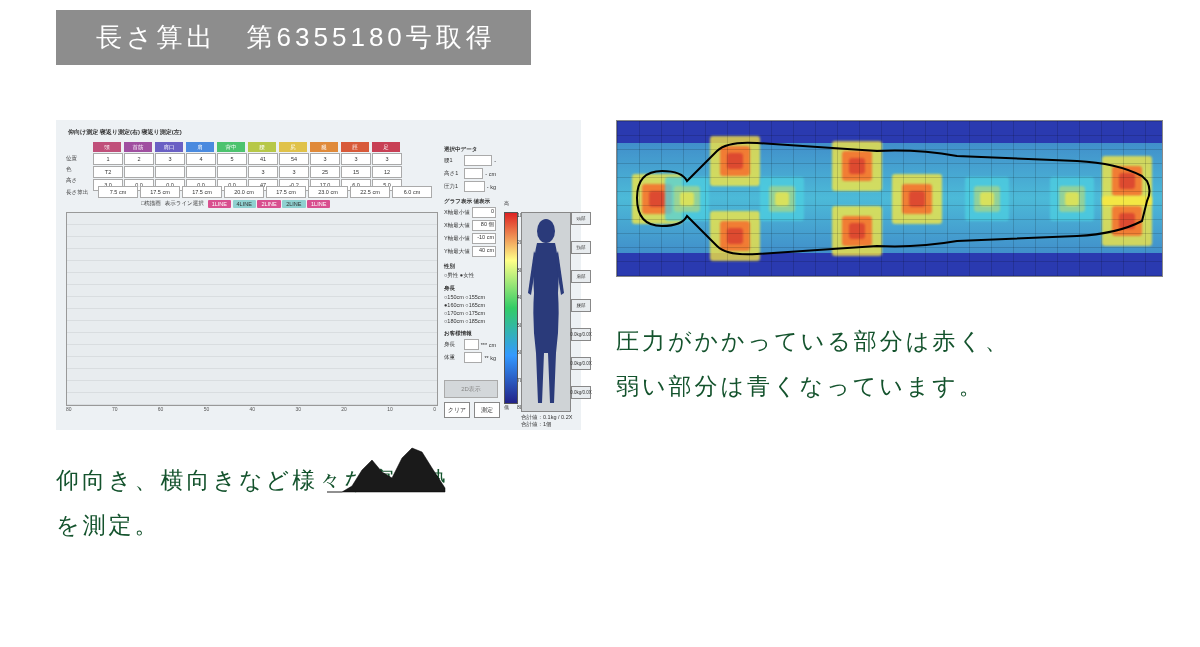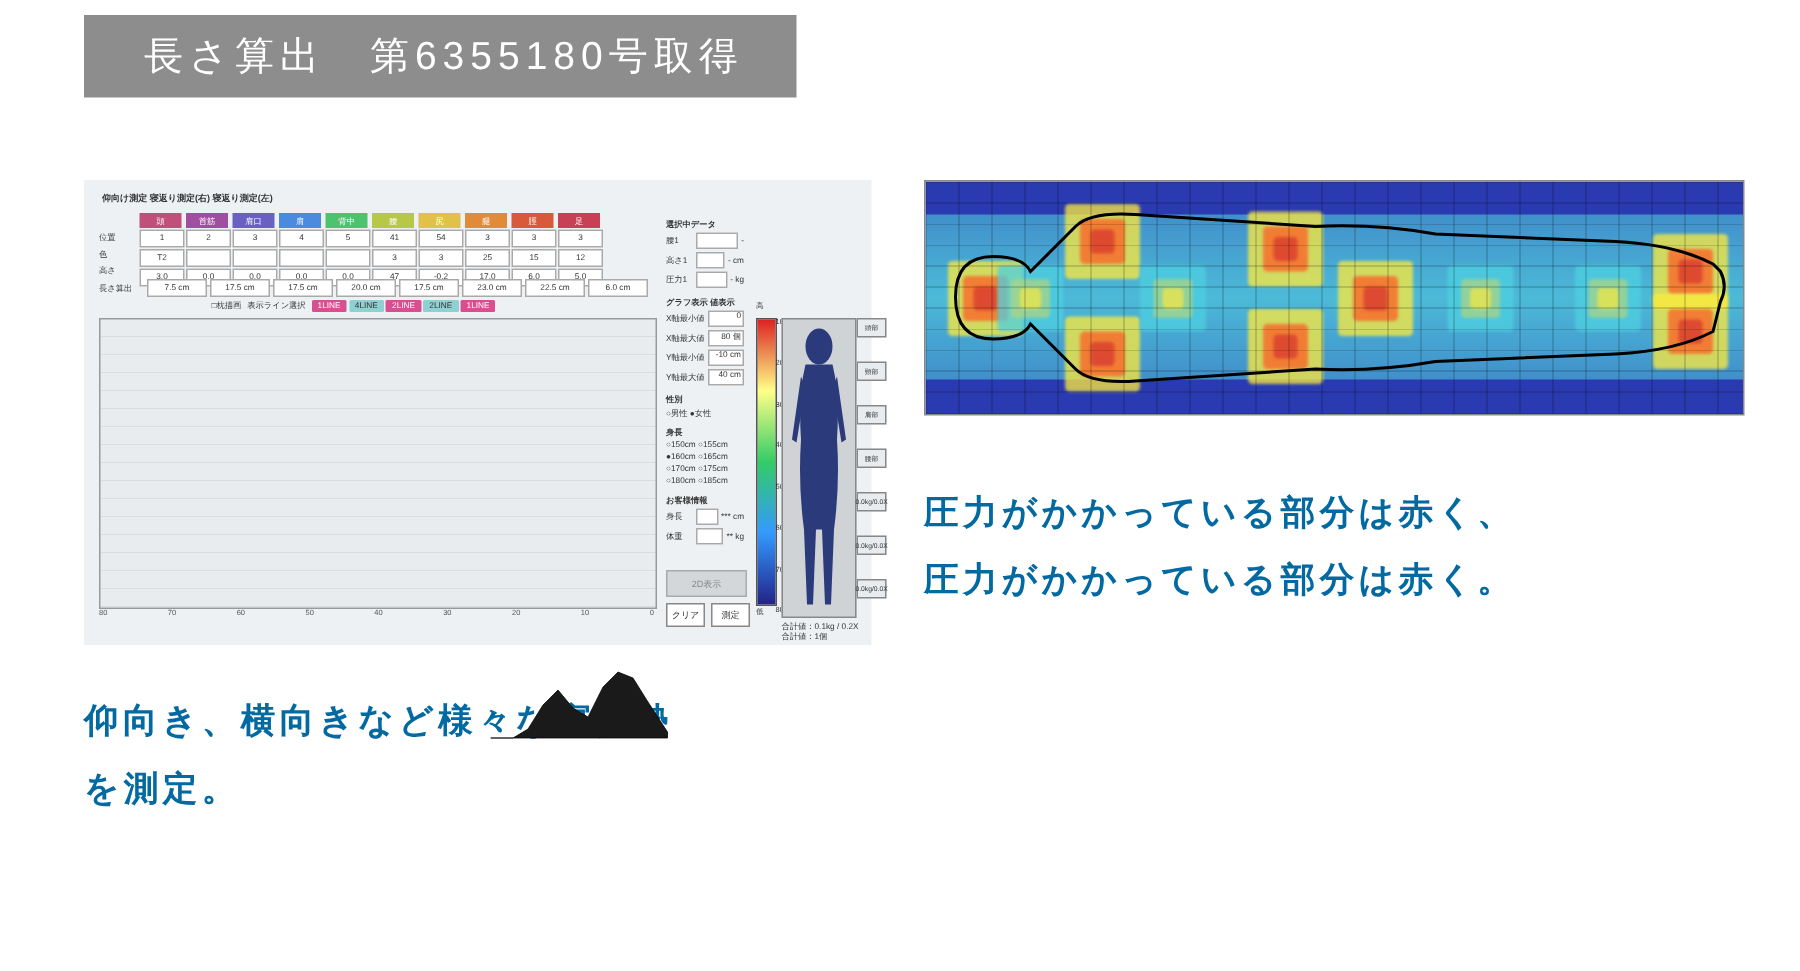--- a/index.html
+++ b/index.html
@@ -120,22 +120,22 @@
   .hm-band { position:absolute; top:22px; height:110px; background:linear-gradient(to bottom, rgba(80,200,220,.6), rgba(80,200,220,.9), rgba(80,200,220,.6)); left:0; right:0;}
   .hm-blob { position:absolute; border-radius:3px; filter:blur(1px);}
   .hm-sil { position:absolute; inset:0; }
   .hm-sil svg { width:100%; height:100%; }
 
   
   .caption {
     font-size: 23px;
     letter-spacing: 3px;
     line-height: 1.95;
-    color: #0369a1;
-    font-weight: 700;
+    color: #14532d;
+    font-weight: 400;
   }
   .caption.left { margin-top: 28px; }
   .caption.right { margin-top: 42px; }
 </style>
 </head>
 <body>
 
 <div class="patent-banner">
   <span>長さ算出　第6355180号取得</span>
 </div>
@@ -395,15 +395,15 @@
     <div class="hm-sil">
       <svg viewBox="0 0 545 155">
         <path d="M20,77 Q20,50 45,50 Q65,50 70,60 L100,30 Q110,20 140,22 L260,30 Q300,28 340,35 L460,40 Q500,42 525,55 L530,60 Q535,70 530,80 L525,100 Q500,113 460,115 L340,120 Q300,127 260,125 L140,133 Q110,135 100,125 L70,95 Q65,105 45,105 Q20,105 20,77 Z" fill="none" stroke="#000" stroke-width="2"></path>
       </svg>
     </div>
     <div class="hm-grid"></div>
   </div>
 
   <div class="caption right">
     <span>圧力がかかっている部分は赤く、</span><br>
-    <span>圧力がかかっている部分は赤く。</span>
+    <span>弱い部分は青くなっています。</span>
   </div>
 </div>
 
 </body></html>

